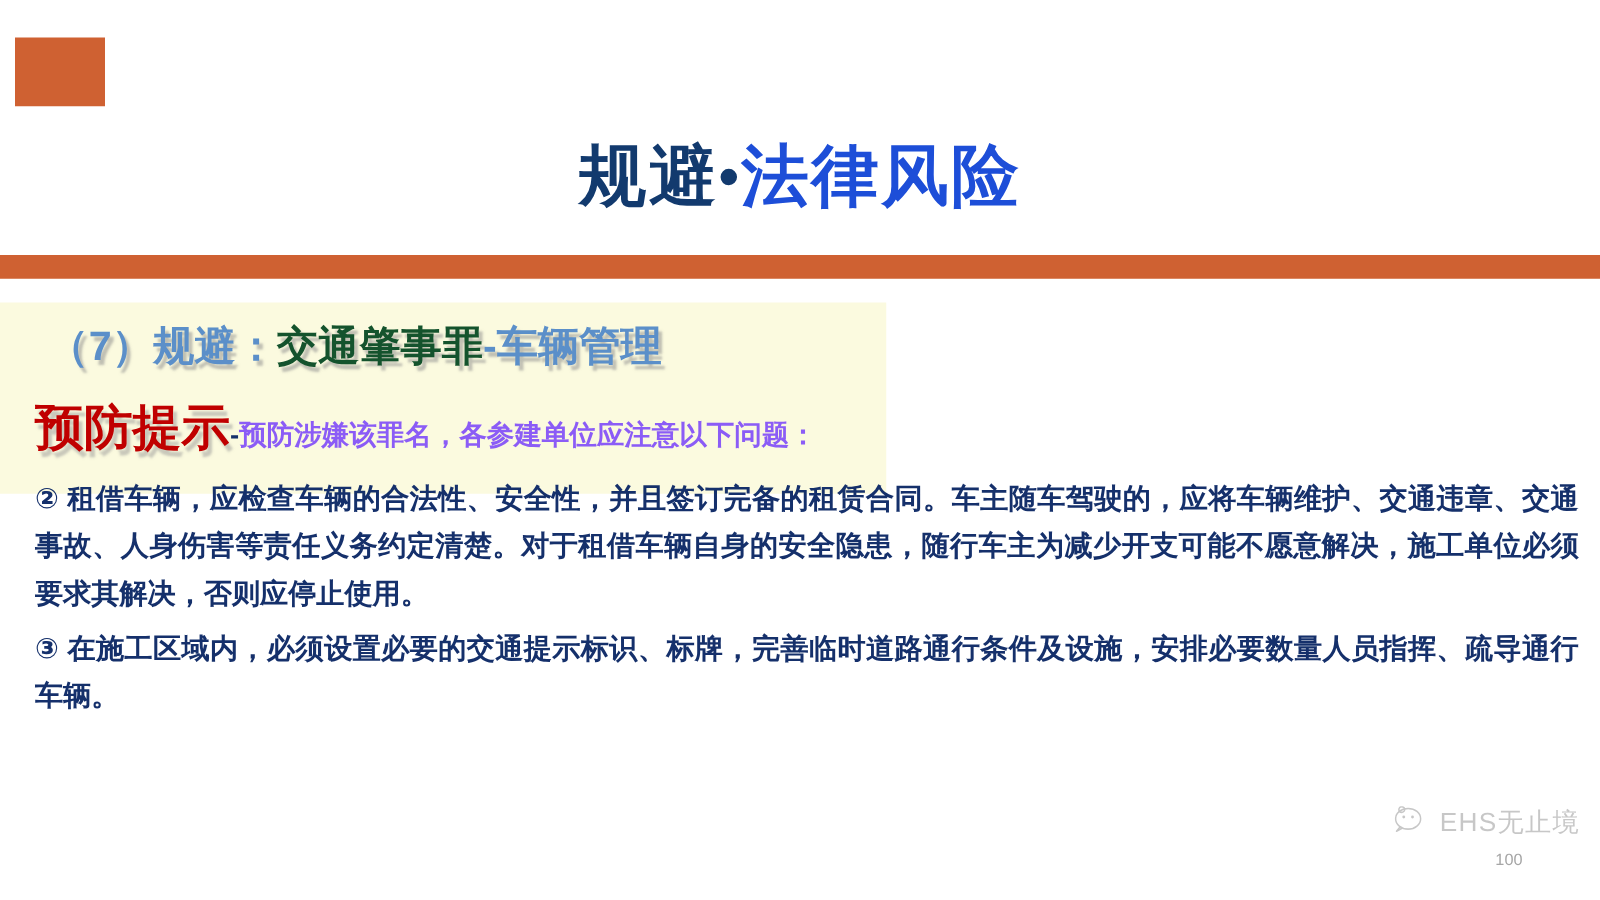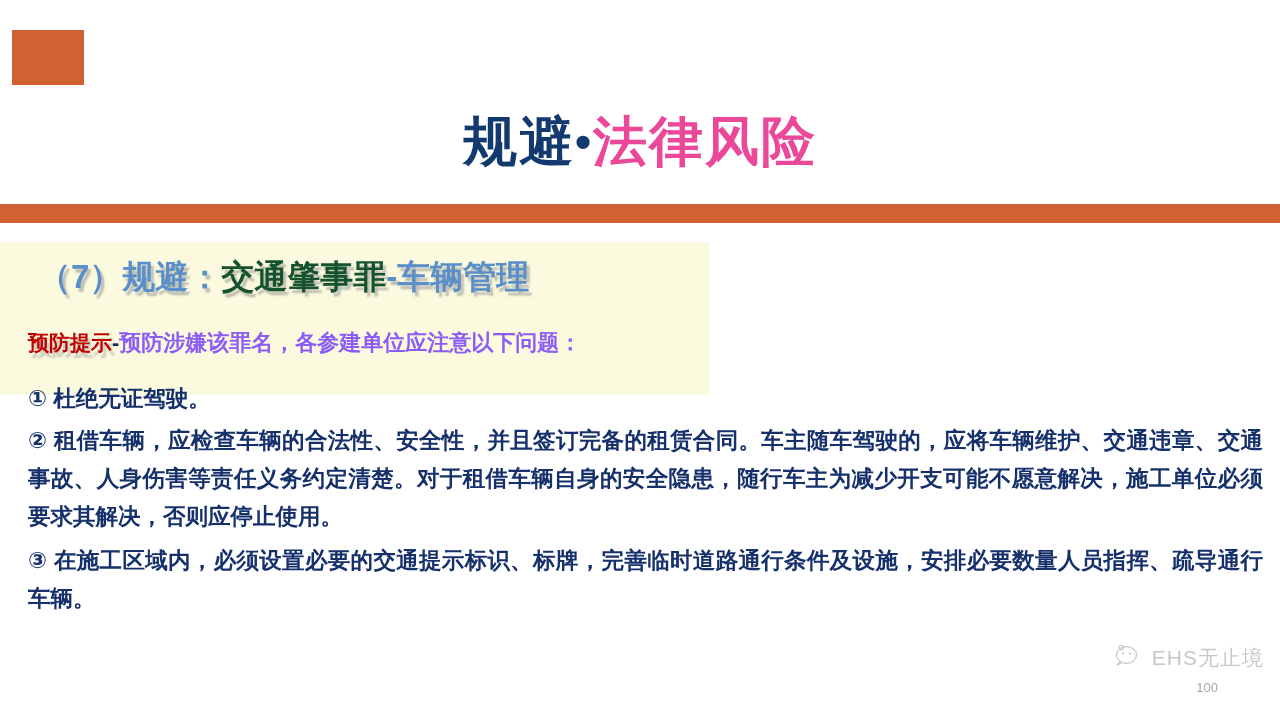--- a/index.html
+++ b/index.html
@@ -50,21 +50,21 @@
     top: 104px;
     width: 100%;
     text-align: center;
     font-size: 54px;
     font-weight: 700;
     line-height: 74px;
     letter-spacing: 2px;
     white-space: nowrap;
   }
   #main-title .seg-blue { color: #123a6e; }
-  #main-title .seg-red  { color: #ec4899; }
+  #main-title .seg-red  { color: #1d4ed8; }
   #main-title .seg-dot  { color: #123a6e; font-size: 46px; vertical-align: 2px;}
 
   
   #divider-bar {
     position: absolute;
     left: 0;
     top: 204px;
     width: 1280px;
     height: 19px;
     background: #cf6132;
@@ -98,21 +98,21 @@
 
   
   #tip-line {
     position: absolute;
     left: 28px;
     top: 324px;
     white-space: nowrap;
     line-height: 38px;
   }
   #tip-label {
-    font-size: 21px;
+    font-size: 39px;
     font-weight: 700;
     color: #c00000;
     text-shadow: 3px 5px 2px rgba(150,150,150,0.5);
     letter-spacing: 0px;
   }
   #tip-dash {
     font-size: 22px;
     font-weight: 700;
     color: #15306b;
   }
@@ -186,21 +186,20 @@
 
 <div id="section-heading">
   <span class="h-blue">（7）规避：</span><span class="h-red">交通肇事罪</span><span class="h-dash">-</span><span class="h-blue">车辆管理</span>
 </div>
 
 <div id="tip-line">
   <span id="tip-label">预防提示</span><span id="tip-dash">-</span><span id="tip-text">预防涉嫌该罪名，各参建单位应注意以下问题：</span>
 </div>
 
 <div id="body-list">
-  <p class="tight">① 杜绝无证驾驶。</p>
   <p>② 租借车辆，应检查车辆的合法性、安全性，并且签订完备的租赁合同。车主随车驾驶的，应将车辆维护、交通违章、交通事故、人身伤害等责任义务约定清楚。对于租借车辆自身的安全隐患，随行车主为减少开支可能不愿意解决，施工单位必须要求其解决，否则应停止使用。</p>
   <p>③ 在施工区域内，必须设置必要的交通提示标识、标牌，完善临时道路通行条件及设施，安排必要数量人员指挥、疏导通行车辆。</p>
 </div>
 
 <div id="watermark">
   <span>
     <svg id="wechat-icon" width="30" height="26" viewBox="0 0 30 26" fill="none" stroke="#9b9b9b" stroke-width="1.2">
       <ellipse cx="11.5" cy="10" rx="10" ry="8.3"></ellipse>
       <path d="M5 16.5 L2.2 20 L6.6 17.6" stroke-linejoin="round" fill="none"></path>
       <circle cx="8" cy="8.6" r="1.15" fill="#9b9b9b" stroke="none"></circle>

